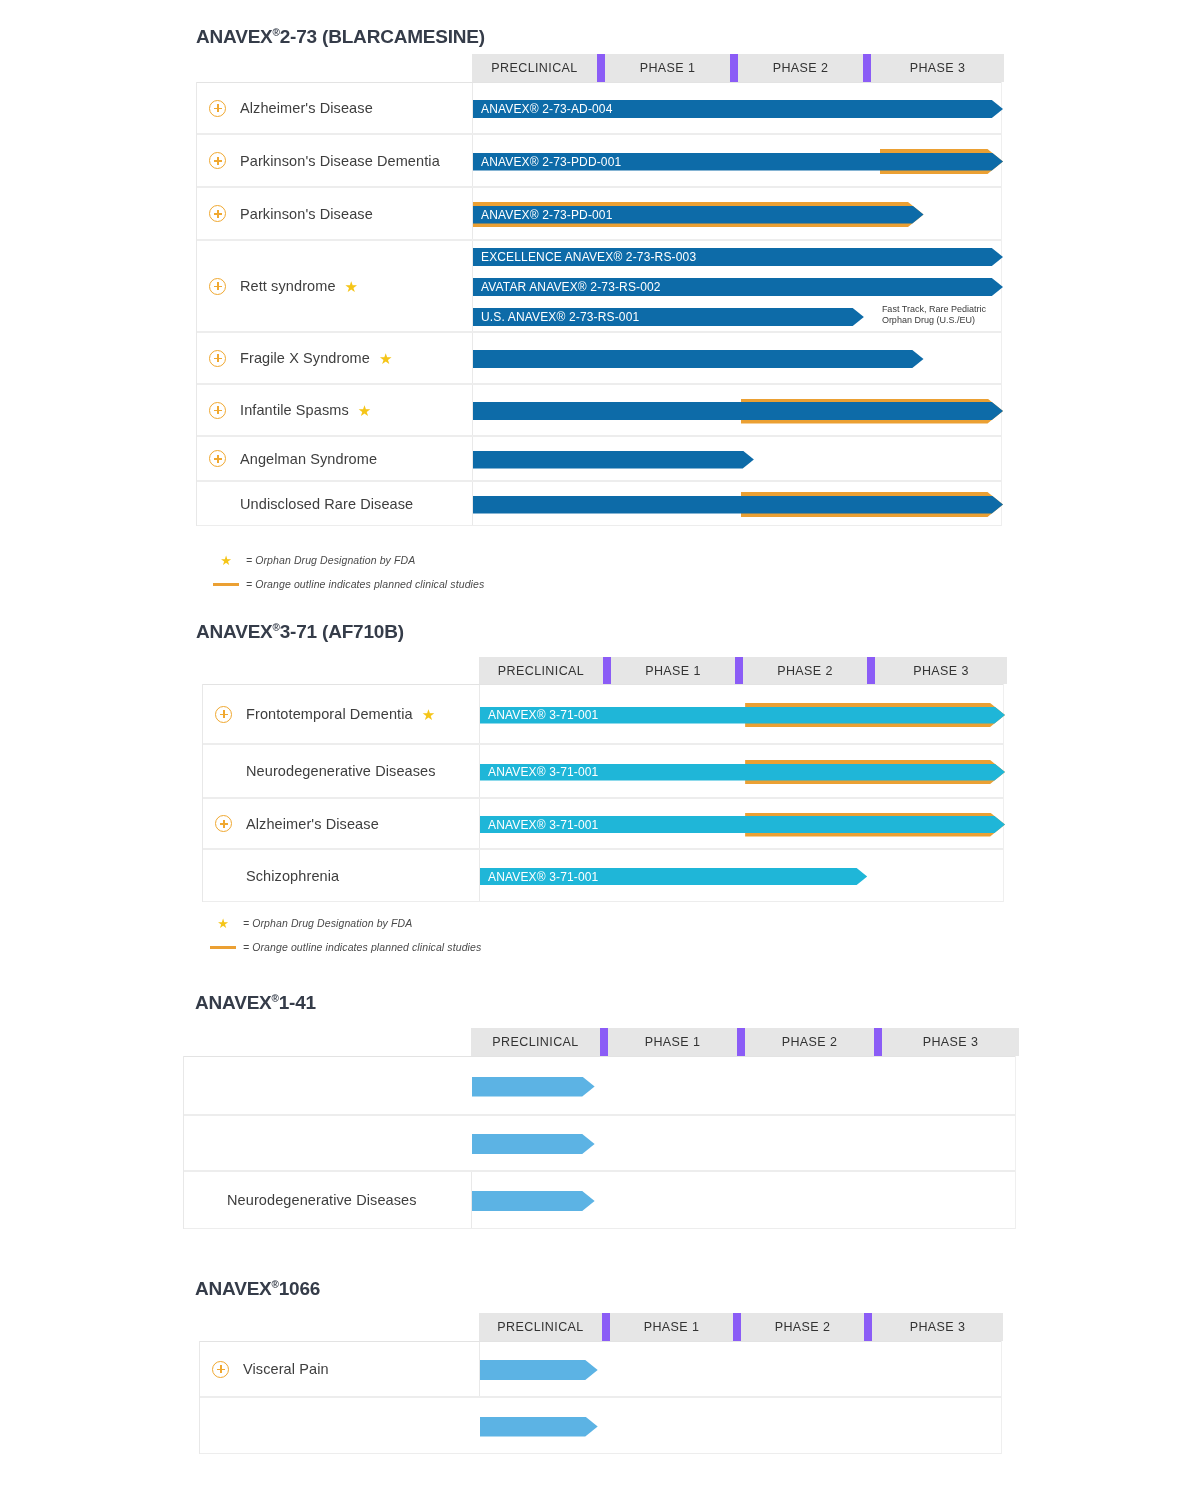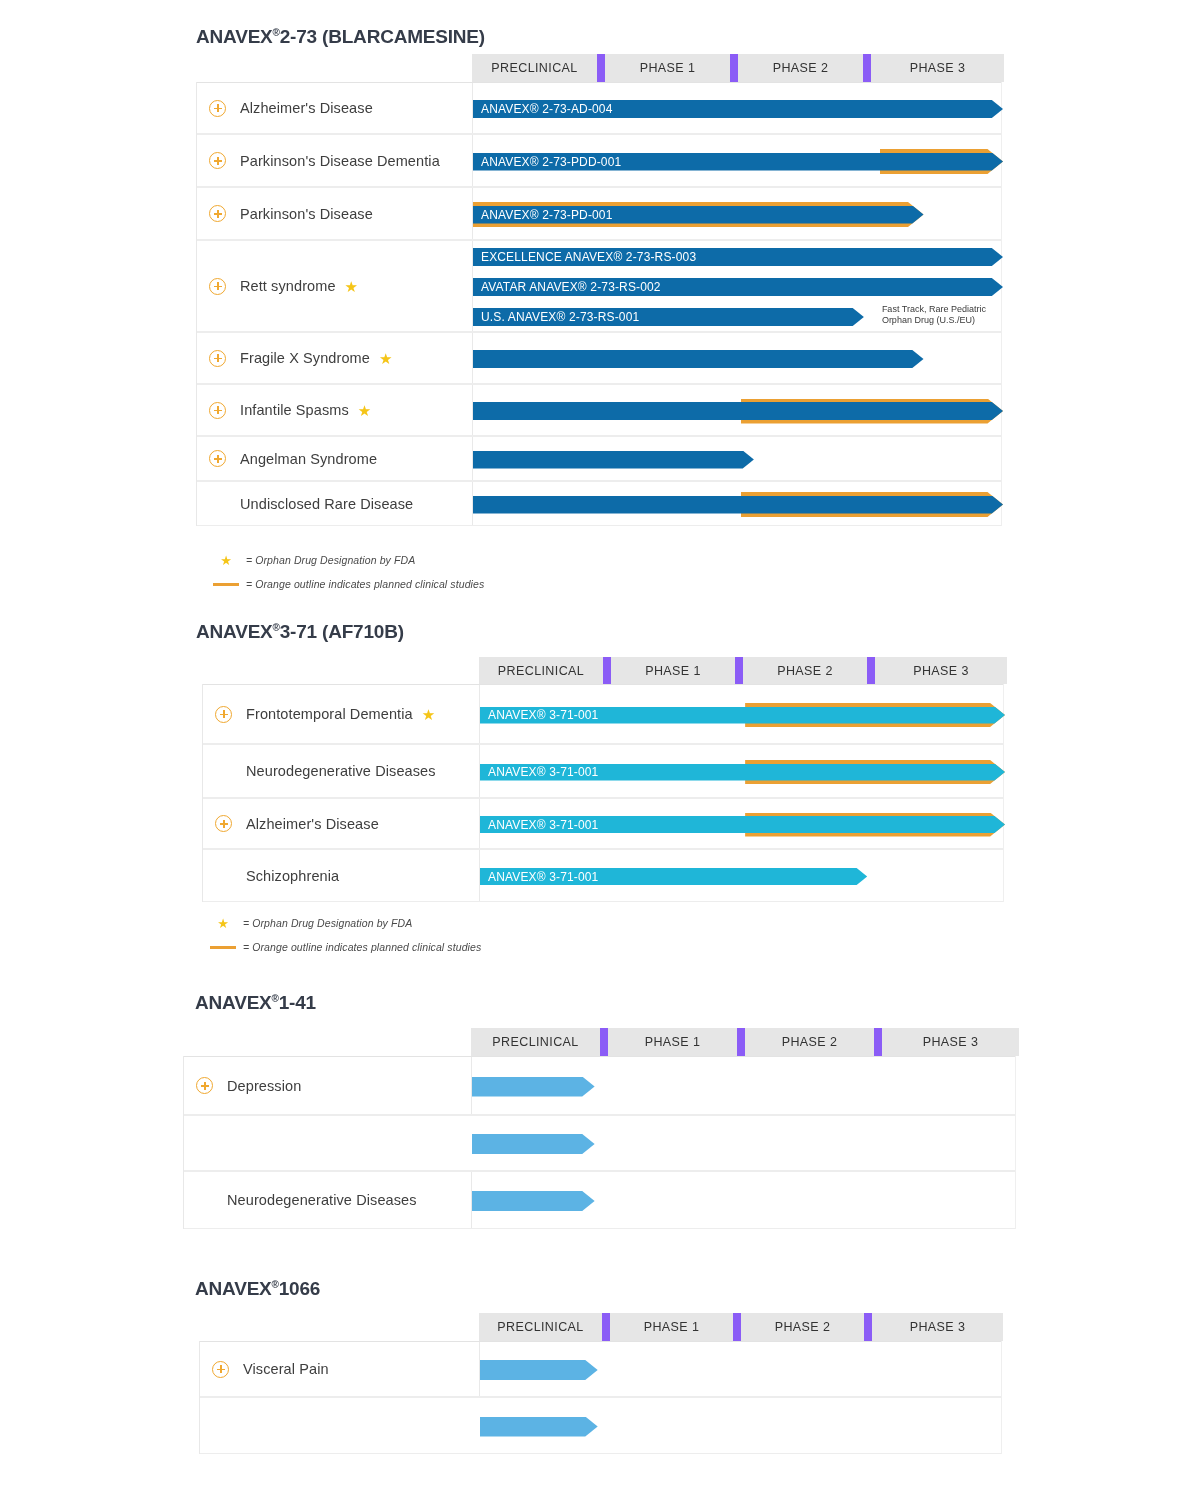--- a/index.html
+++ b/index.html
@@ -385,26 +385,20 @@
     </div>
     <div class="section-title" style="position: absolute; left: 195px; top: 992px;"><span>ANAVEX</span><sup>®</sup><span>1-41</span></div>
     <div class="header-row" style="left: 471px; top: 1028px;">
       <div class="header-cell" style="width: 137px; height: 28px;">PRECLINICAL</div>
       <div class="header-cell" style="width: 137px; height: 28px;">PHASE 1</div>
       <div class="header-cell" style="width: 137px; height: 28px;">PHASE 2</div>
       <div class="header-cell" style="width: 137px; height: 28px;">PHASE 3</div>
     </div>
     <div class="grid-body" style="left: 183px; top: 1056px; width: 833px; height: 173px;">
       <div class="row" style="height: 59px;">
-        <div class="row-label" style="width: 288px;">
-          <div class="row-label-inner">
-            <span class="plus-icon"></span>
-            <span class="row-name">Depression</span>
-          </div>
-        </div>
         <div class="bars-area" style="left: 288px; width: 545px;">
           <div class="bar-wrap" style="left: 0px; top: 19.5px; height: 20px; width: 100%;">
             <div style="position: absolute; left: 0px; top: 0px; width: 122.625px; height: 20px; background: rgb(92, 179, 228); clip-path: polygon(0px 0px, calc(100% - 12.4px) 0px, 100% 50%, calc(100% - 12.4px) 100%, 0px 100%); z-index: 2;"></div>
           </div>
         </div>
       </div>
       <div class="row" style="height: 56px;">
         <div class="bars-area" style="left: 288px; width: 545px;">
           <div class="bar-wrap" style="left: 0px; top: 18px; height: 20px; width: 100%;">
             <div style="position: absolute; left: 0px; top: 0px; width: 122.625px; height: 20px; background: rgb(92, 179, 228); clip-path: polygon(0px 0px, calc(100% - 12.4px) 0px, 100% 50%, calc(100% - 12.4px) 100%, 0px 100%); z-index: 2;"></div>

